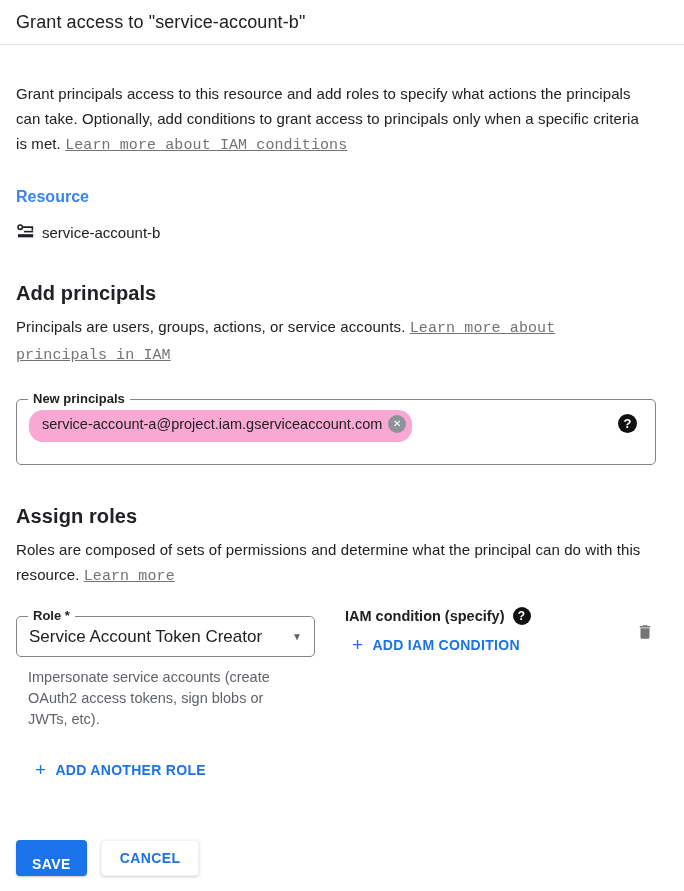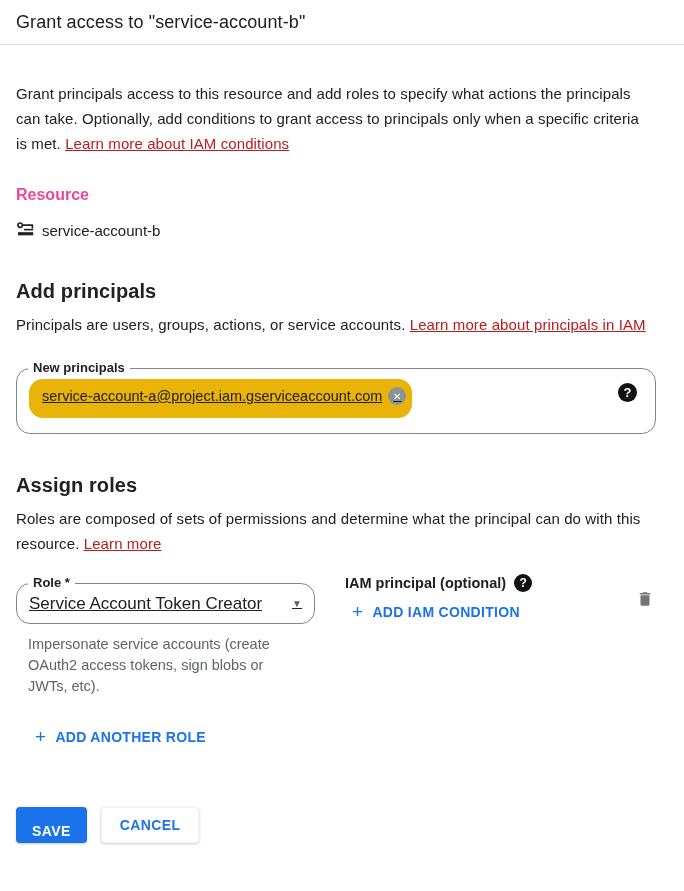--- a/index.html
+++ b/index.html
@@ -21,51 +21,50 @@
   .dlg-title { font-size: 18px; font-weight: 400; color: #202124; letter-spacing: .1px; }
 
   .content { padding: 0 16px; }
 
   p.body-text {
     font-size: 15px; line-height: 25px; color: #202124;
     max-width: 632px; letter-spacing: .1px;
   }
   .intro { margin-top: 36px; }
 
-  a.link { color: #b91c1c; text-decoration: underline; cursor: pointer; }
-
-  h3.sub-heading { margin-top: 30px; font-size: 16px; font-weight: 700; color: #ec4899; }
+  a.link { color: #737373; text-decoration: underline; cursor: pointer; font-family: Liberation Mono, monospace; }
+
+  h3.sub-heading { margin-top: 30px; font-size: 16px; font-weight: 700; color: #3b82f6; }
 
   .resource-row { margin-top: 16px; display: flex; align-items: center; gap: 6px; }
   .resource-row .res-name { font-size: 15px; color: #202124; }
 
   h2.section-heading { margin-top: 40px; font-size: 20px; font-weight: 700; color: #202124; letter-spacing: .1px; }
   .section-desc { margin-top: 9px; }
 
   
   .outlined-field {
     position: relative;
     border: 1px solid #80868b;
-    border-radius: 14px;
+    border-radius: 5px;
     background: #fff;
-    text-decoration: underline;
   }
   .outlined-field .field-label {
     position: absolute; top: -9px; left: 11px;
     background: #fff; padding: 0 5px;
     font-size: 13px; font-weight: 600; color: #202124;
     line-height: 16px; white-space: nowrap;
   }
   .principals-field { margin-top: 31px; width: 640px; height: 66px; cursor: text; }
   .principals-inner { display: flex; align-items: flex-start; padding: 10px 12px; }
 
   .chip {
     display: inline-flex; align-items: center;
-    background: #eab308; border-radius: 14px;
-    height: 39px; padding: 0 6px 5px 13px;
+    background: #f9a8d4; border-radius: 14px;
+    height: 32px; padding: 0 6px 5px 13px;
     max-width: 470px;
   }
   .chip-text { font-size: 14.5px; color: #202124; white-space: nowrap; }
   .chip-remove {
     margin-left: 6px; width: 18px; height: 18px; border-radius: 50%;
     background: #8e9398; color: #fff;
     display: inline-flex; align-items: center; justify-content: center;
     font-size: 10px; font-weight: 700; cursor: pointer; flex: 0 0 auto;
   }
   .help-badge {
@@ -184,21 +183,21 @@
         <div class="outlined-field role-select">
           <span class="field-label">Role *</span>
           <span class="role-value">Service Account Token Creator</span>
           <span class="dropdown-arrow">▼</span>
         </div>
         <div class="role-desc">Impersonate service accounts (create OAuth2 access tokens, sign blobs or JWTs, etc).</div>
       </div>
 
       <div class="condition-col">
         <div class="condition-label-row">
-          <span class="condition-label">IAM principal (optional)</span>
+          <span class="condition-label">IAM condition (specify)</span>
           <span class="help-badge">?</span>
         </div>
         <button class="text-button add-condition-btn">
           <span class="plus-glyph">+</span>
           <span>ADD IAM CONDITION</span>
         </button>
       </div>
 
       <div class="trash-col">
         <button class="trash-btn">

